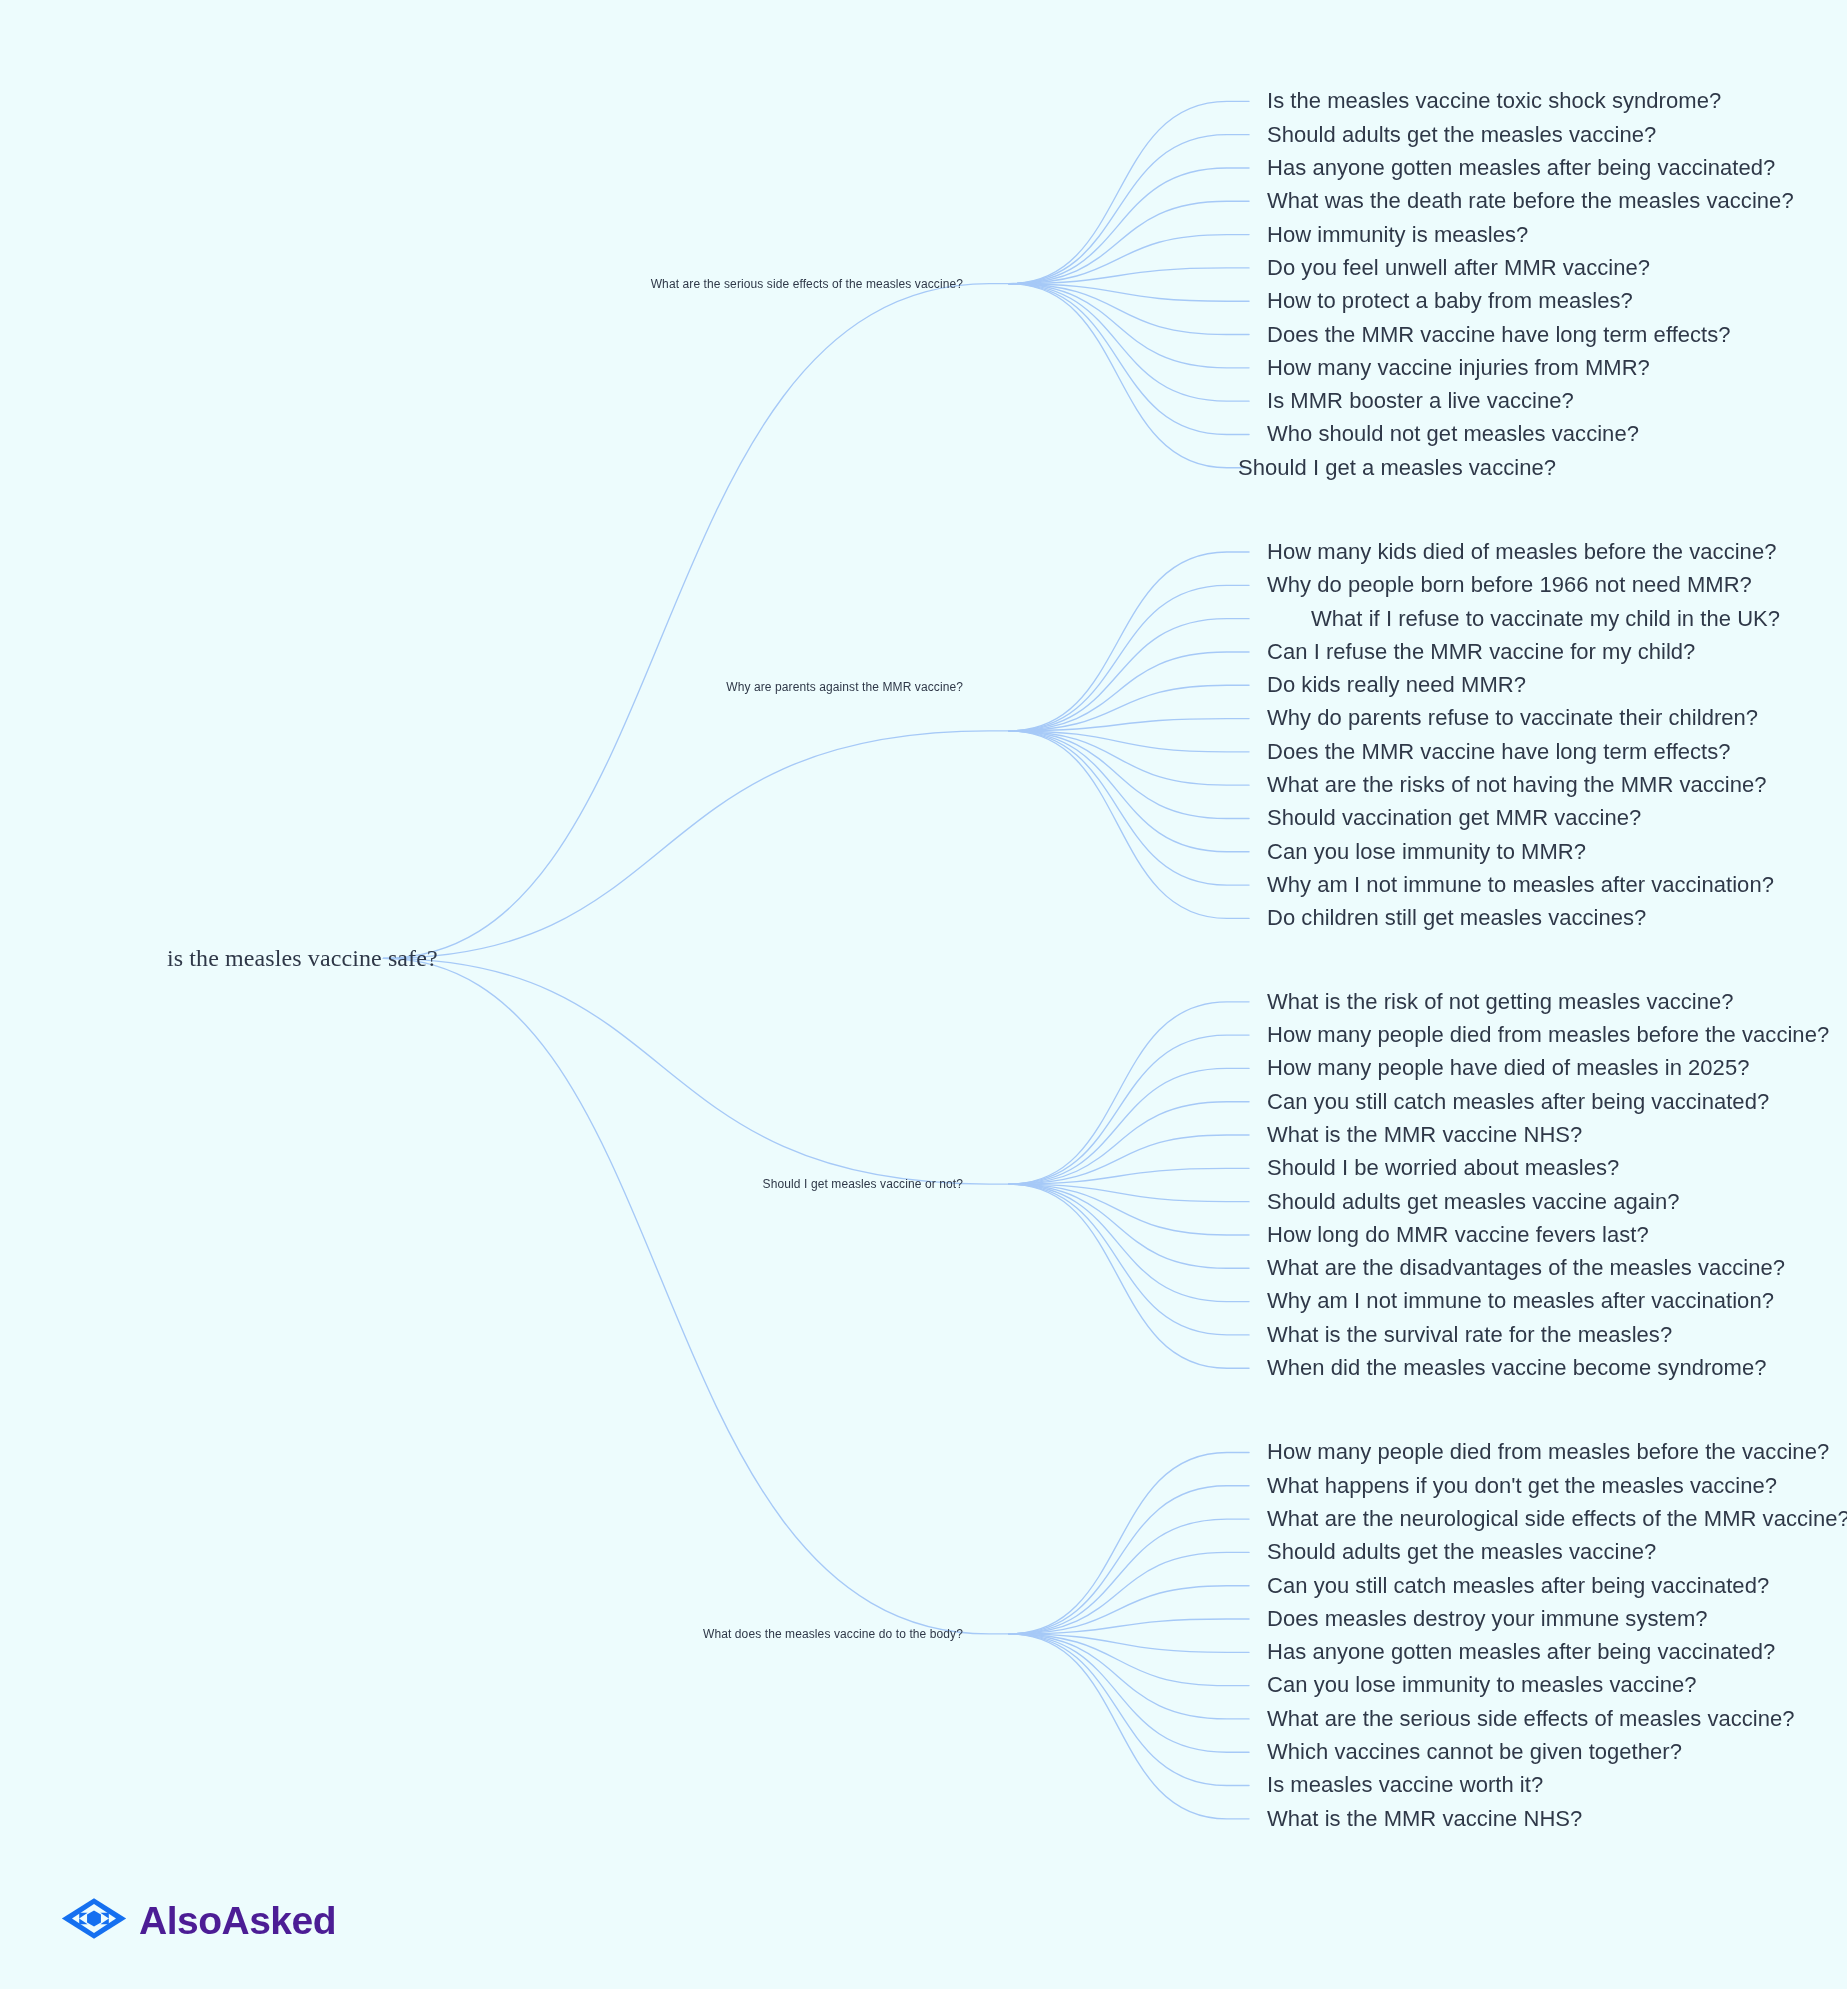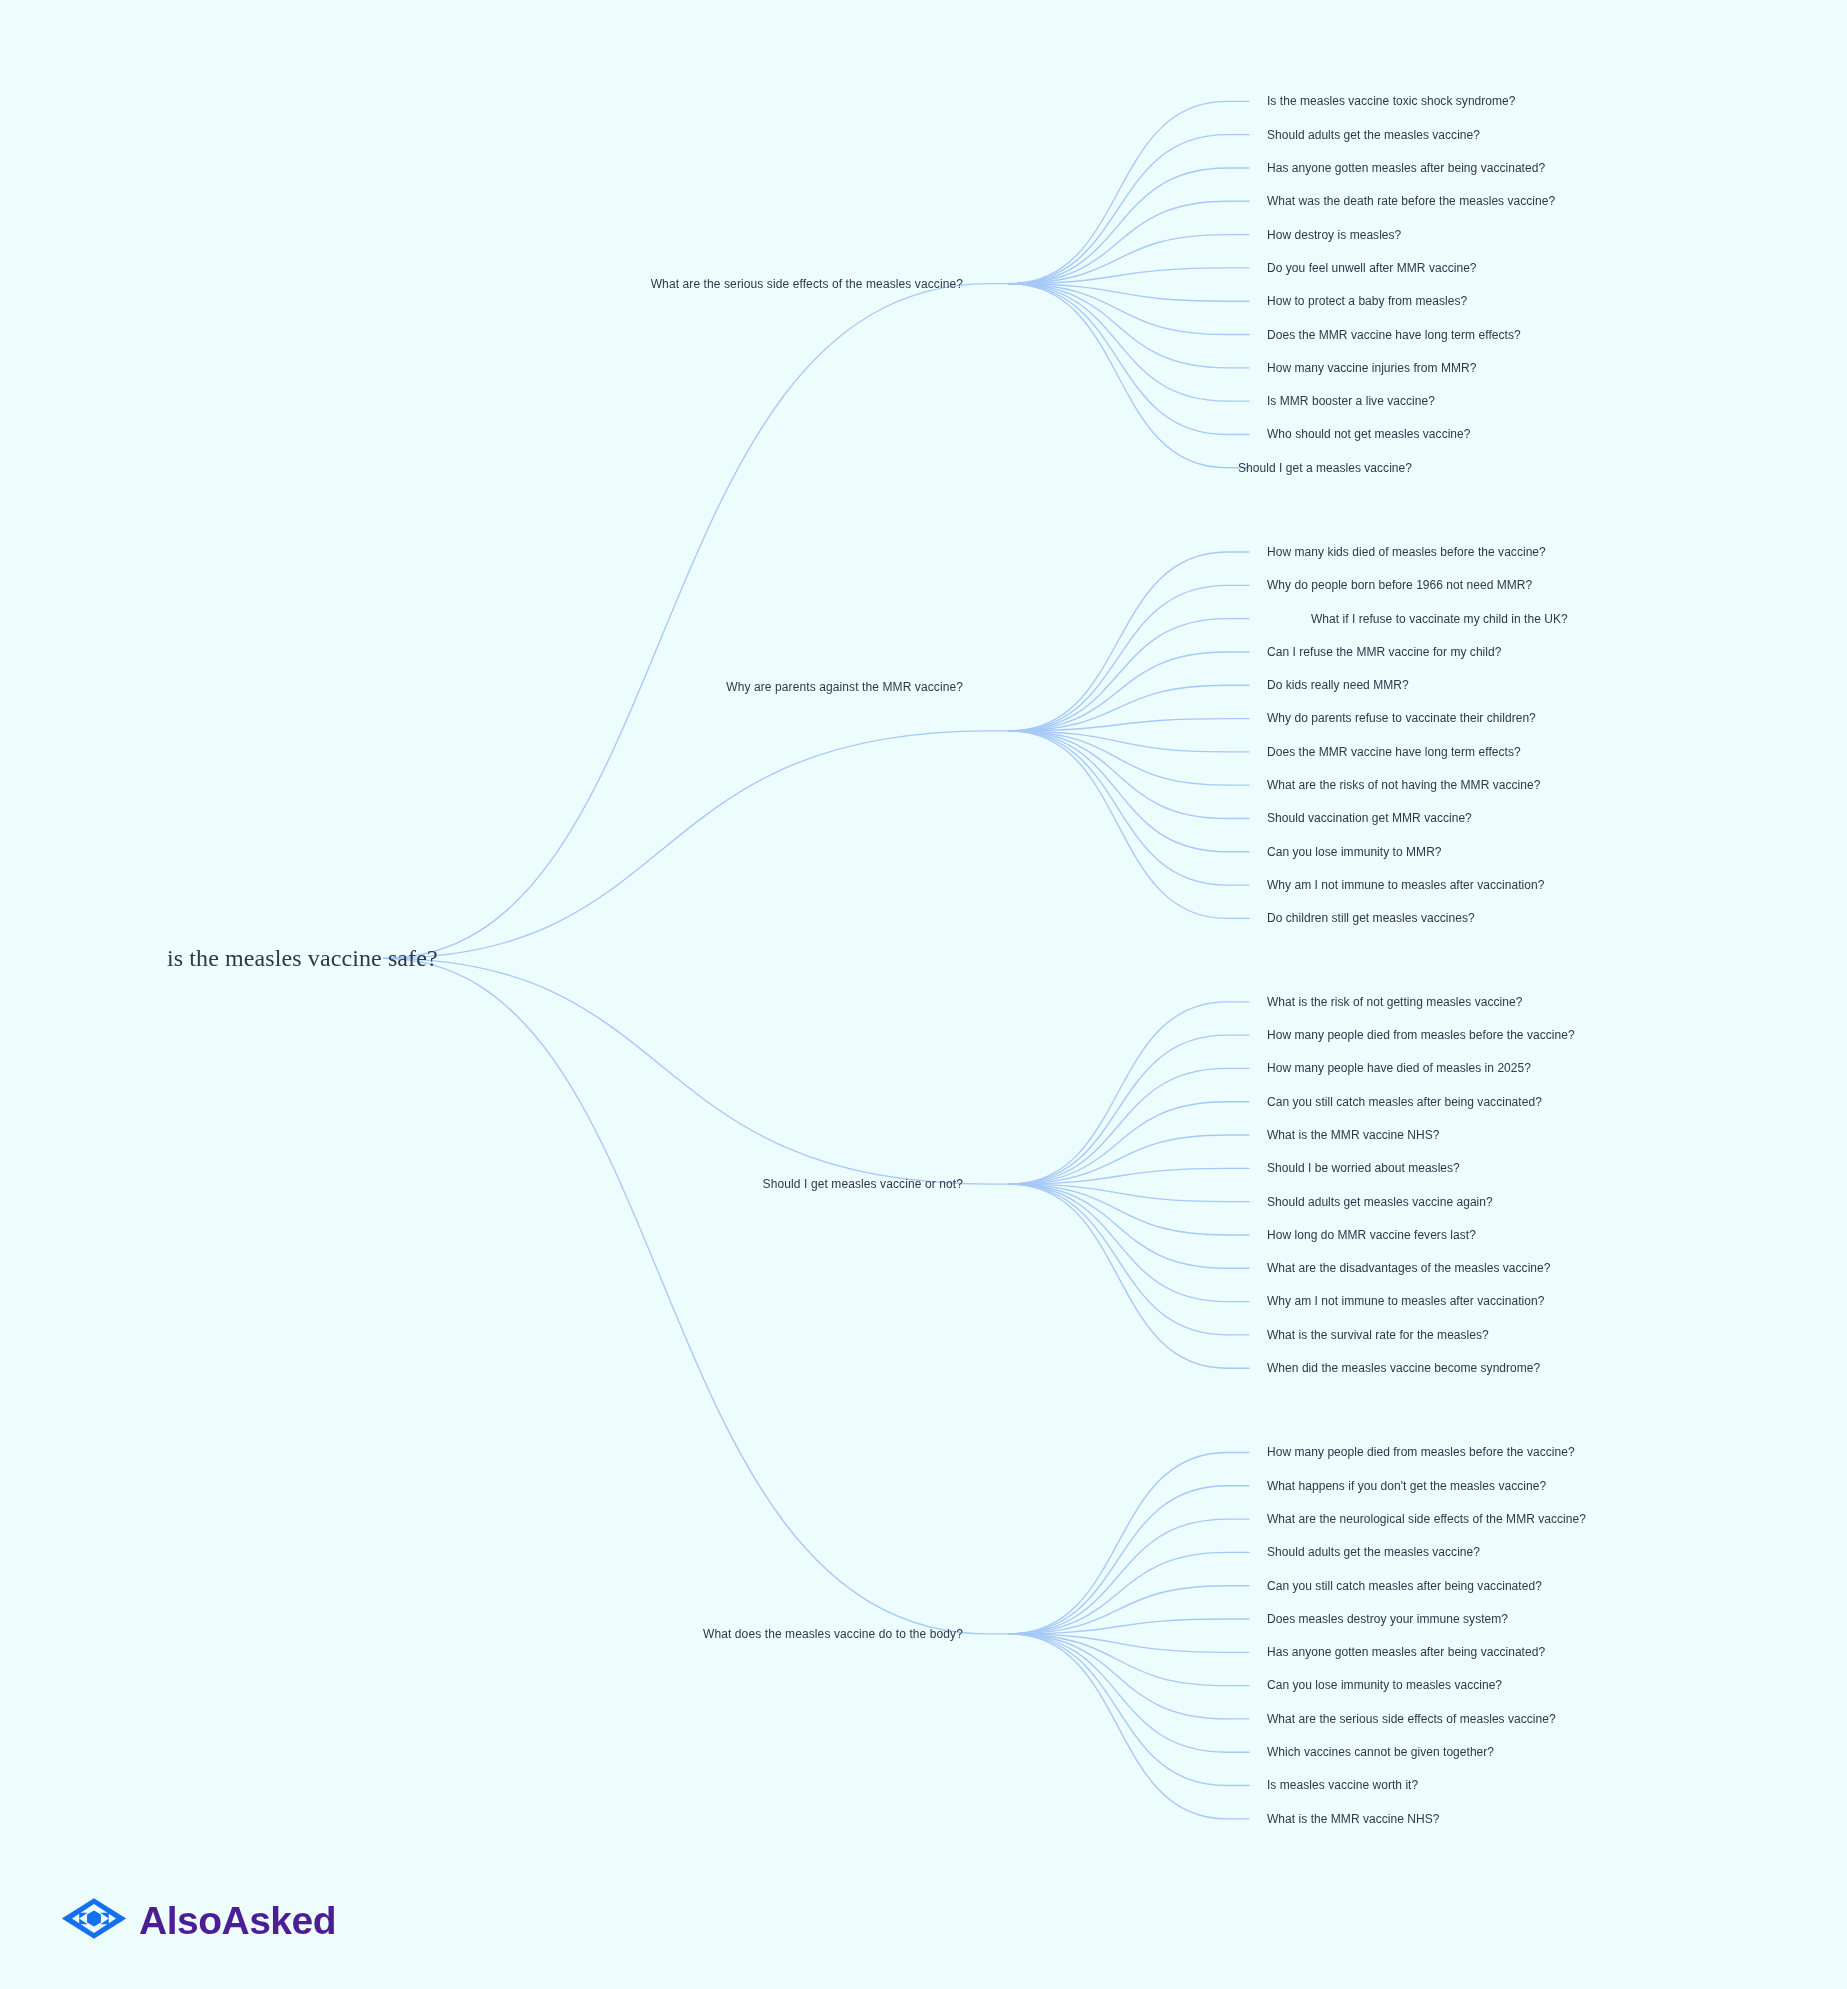--- a/index.html
+++ b/index.html
@@ -41,21 +41,21 @@
     font-size: 24px;
     letter-spacing: 0.1px;
     font-family: Liberation Serif, serif;
   }
   .node.branch {
     font-size: 12px;
     letter-spacing: 0.1px;
     text-align: right;
   }
   .node.leaf {
-    font-size: 12px;
+    font-size: 22px;
     letter-spacing: 0.04px;
   }
   
   #logo {
     position: absolute;
     left: 61px;
     top: 1897px;
     display: flex;
     align-items: center;
     gap: 12px;
@@ -128,21 +128,21 @@
       <path d="M 1184 1918 C 1324.8 1918, 1299.2 2096, 1440 2096 L 1466 2096" fill="none" stroke="#a6c9f7" stroke-width="1.6" stroke-linecap="round"></path>
       <path d="M 1184 1918 C 1324.8 1918, 1299.2 2135.1, 1440 2135.1 L 1466 2135.1" fill="none" stroke="#a6c9f7" stroke-width="1.6" stroke-linecap="round"></path>
     </svg>
   <div id="nodes">
       <div class="node root" style="top: 958px; left: 167px;">is the measles vaccine safe?</div>
       <div class="node branch" style="top: 284px; right: 885px;">What are the serious side effects of the measles vaccine?</div>
       <div class="node leaf" style="top: 101px; left: 1267px;">Is the measles vaccine toxic shock syndrome?</div>
       <div class="node leaf" style="top: 135px; left: 1267px;">Should adults get the measles vaccine?</div>
       <div class="node leaf" style="top: 168px; left: 1267px;">Has anyone gotten measles after being vaccinated?</div>
       <div class="node leaf" style="top: 201px; left: 1267px;">What was the death rate before the measles vaccine?</div>
-      <div class="node leaf" style="top: 235px; left: 1267px;">How destroy is measles?</div>
+      <div class="node leaf" style="top: 235px; left: 1267px;">How immunity is measles?</div>
       <div class="node leaf" style="top: 268px; left: 1267px;">Do you feel unwell after MMR vaccine?</div>
       <div class="node leaf" style="top: 301px; left: 1267px;">How to protect a baby from measles?</div>
       <div class="node leaf" style="top: 335px; left: 1267px;">Does the MMR vaccine have long term effects?</div>
       <div class="node leaf" style="top: 368px; left: 1267px;">How many vaccine injuries from MMR?</div>
       <div class="node leaf" style="top: 401px; left: 1267px;">Is MMR booster a live vaccine?</div>
       <div class="node leaf" style="top: 434px; left: 1267px;">Who should not get measles vaccine?</div>
       <div class="node leaf" style="top: 468px; left: 1238px;">Should I get a measles vaccine?</div>
       <div class="node branch" style="top: 687px; right: 885px;">Why are parents against the MMR vaccine?</div>
       <div class="node leaf" style="top: 552px; left: 1267px;">How many kids died of measles before the vaccine?</div>
       <div class="node leaf" style="top: 585px; left: 1267px;">Why do people born before 1966 not need MMR?</div>

